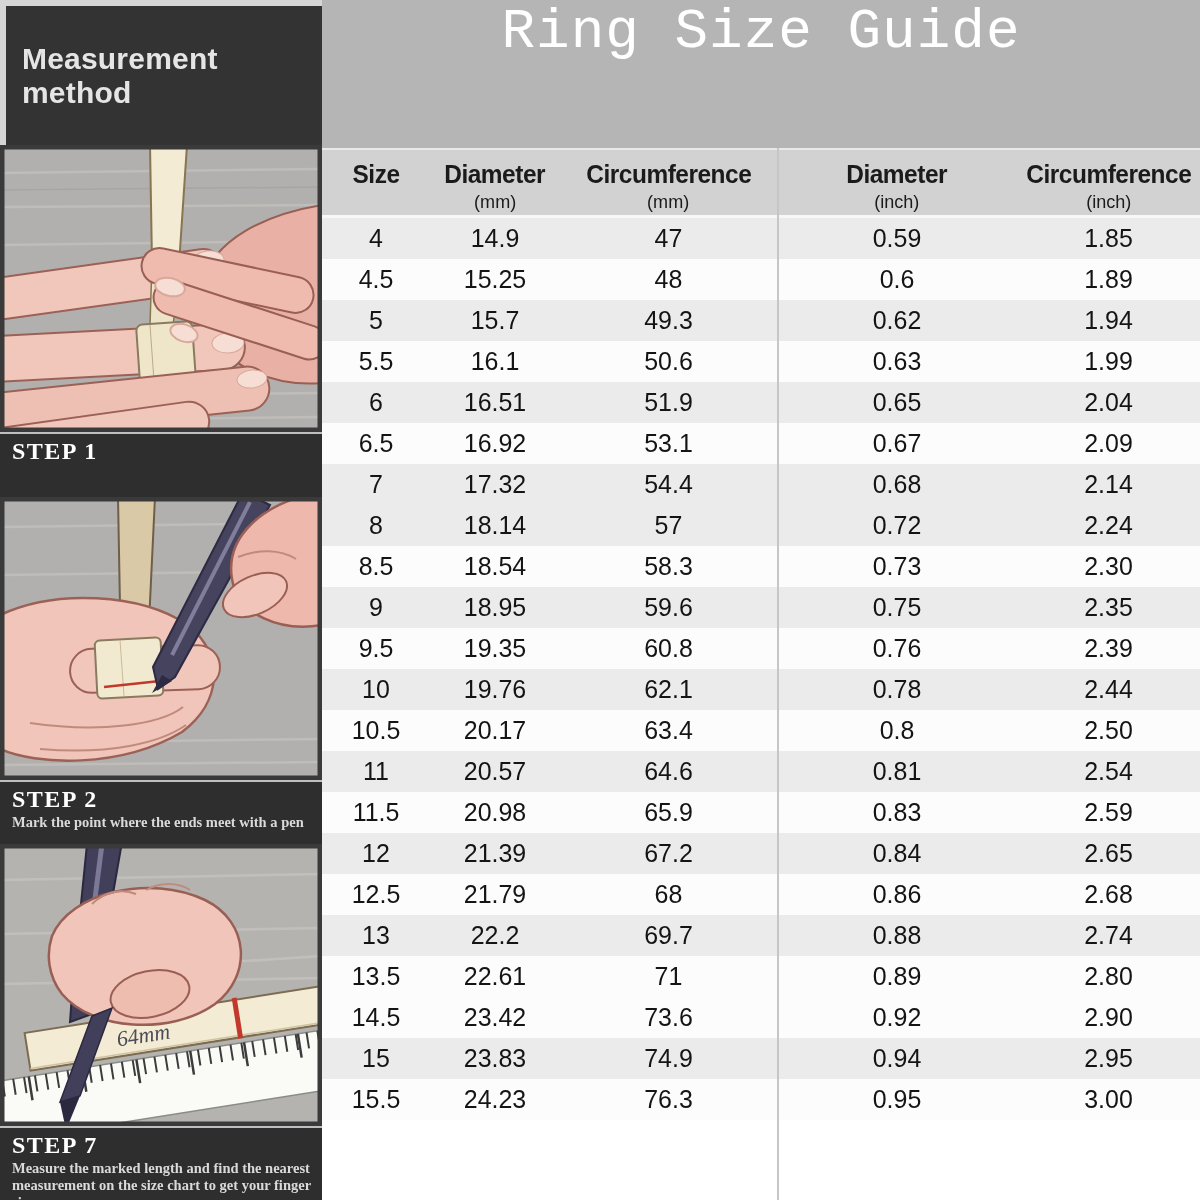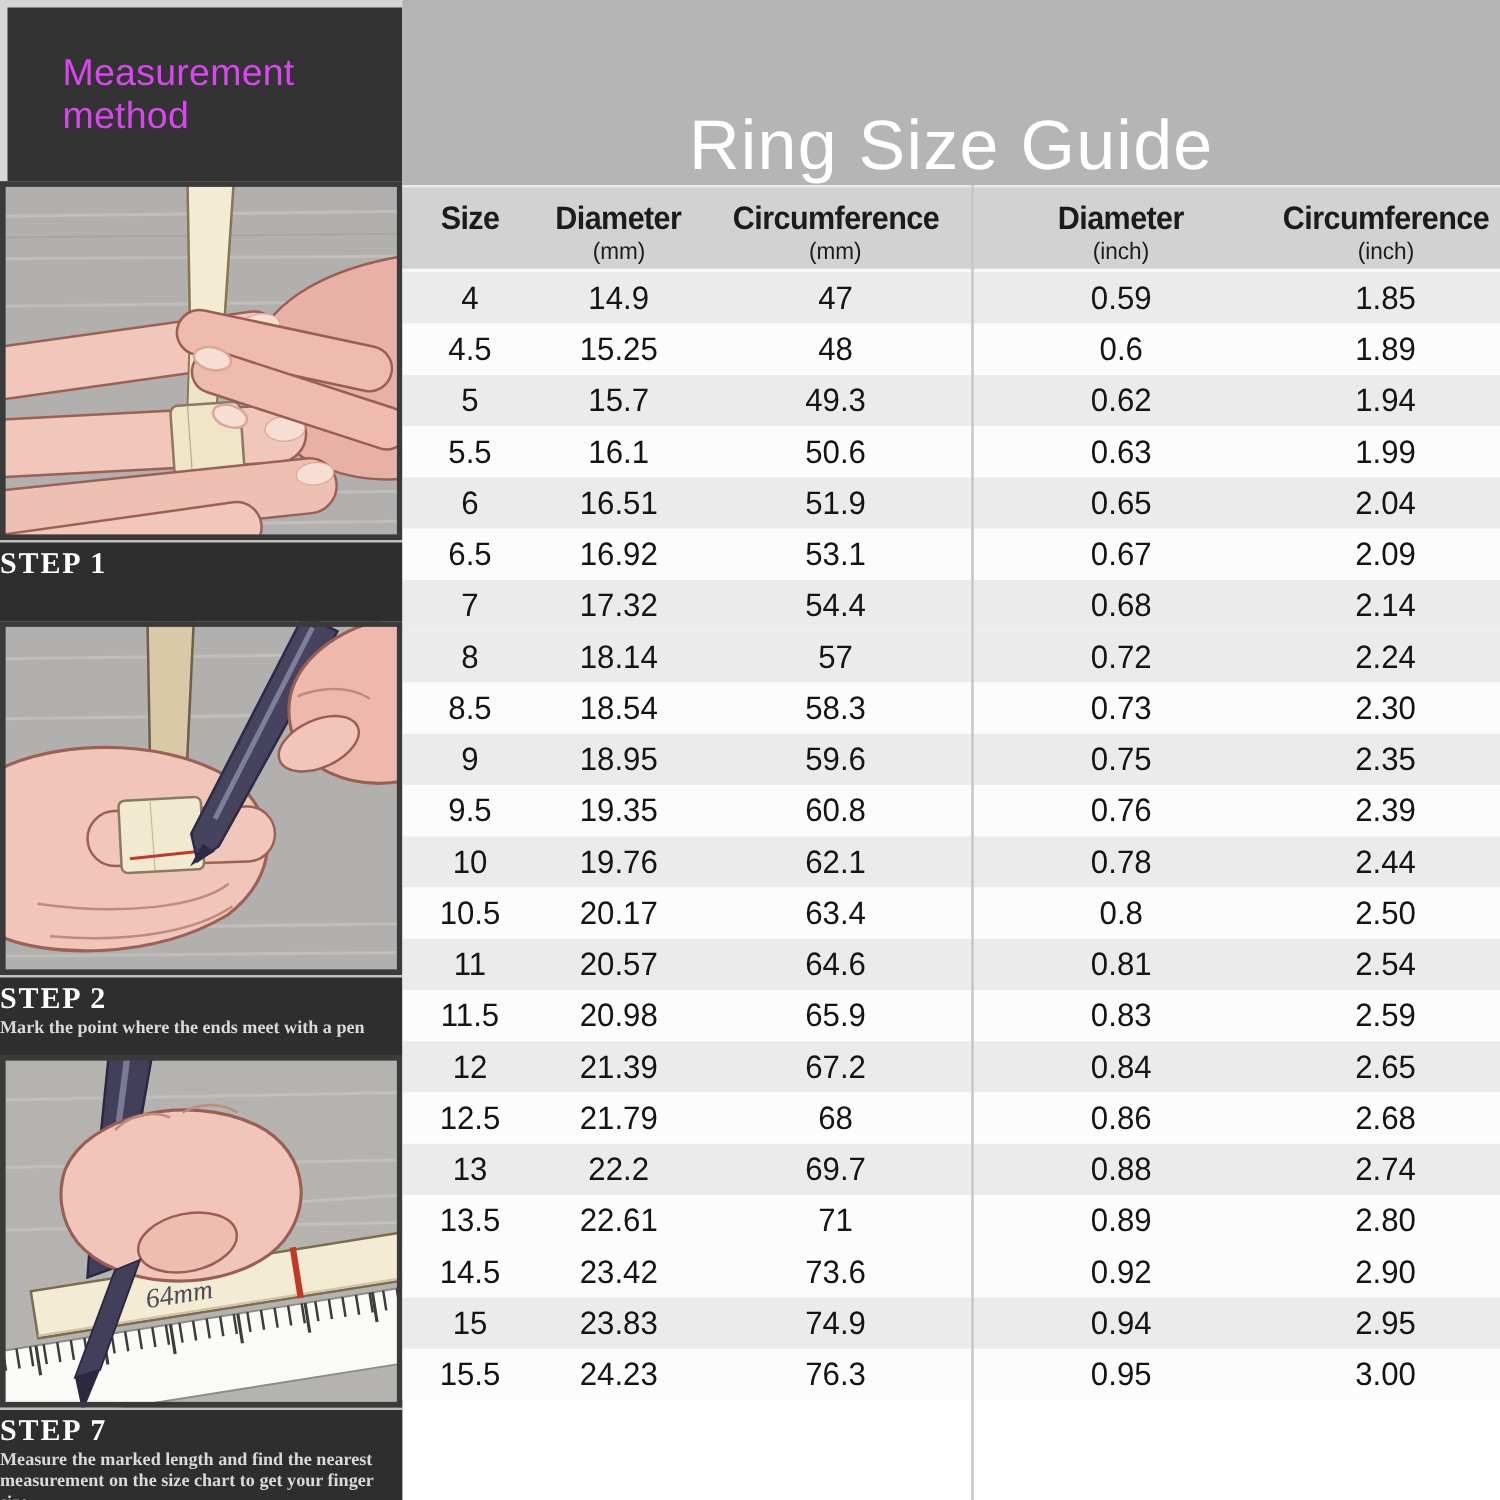--- a/index.html
+++ b/index.html
@@ -7,38 +7,38 @@
     width:1200px;height:1200px;overflow:hidden;display:flex;
     font-family:"Liberation Sans",sans-serif;background:#ffffff;
   }
   
   .sidebar{flex:0 0 322px;width:322px;height:1200px;display:flex;flex-direction:column;background:#2f2f2f;}
   .sb-header{
     flex:0 0 145px;background:#333333;box-sizing:border-box;
     border-top:6px solid #d6d6d6;border-left:6px solid #d6d6d6;
     display:flex;align-items:center;padding-left:16px;
   }
-  .sb-header .sb-title{color:#d946ef;font-size:30px;font-weight:normal;letter-spacing:0.2px;margin-left:28px;}
+  .sb-header .sb-title{color:#e5e5e5;font-size:30px;font-weight:bold;letter-spacing:0.2px;}
   .illu{position:relative;box-sizing:border-box;background:#b2b0ae;}
   .illu svg{display:block;width:100%;height:100%;}
   .illu1{flex:0 0 287px;}
   .illu2{flex:0 0 283px;}
   .illu3{flex:0 0 282px;}
   .step{
-    background:#2e2e2e;box-sizing:border-box;padding:5px 10px 6px 0;
+    background:#2e2e2e;box-sizing:border-box;padding:5px 10px 6px 12px;
     font-family:"Liberation Serif",serif;border-top:2px solid #bfbfbf;
   }
   .step1{flex:0 0 65px;}
   .step2{flex:0 0 64px;}
   .step3{flex:0 0 74px;}
   .step .step-title{margin:0;color:#ffffff;font-size:24px;font-weight:bold;letter-spacing:1.5px;line-height:1.05;}
   .step .step-text{margin:2px 0 0 0;color:#dadada;font-size:14.5px;font-weight:bold;line-height:1.18;}
   
   .main{flex:1 1 auto;position:relative;display:flex;flex-direction:column;background:#ffffff;}
-  .title-band{flex:0 0 148px;background:#b5b5b5;display:flex;align-items:flex-end;justify-content:center;}
+  .title-band{flex:0 0 148px;background:#b5b5b5;display:flex;align-items:flex-start;justify-content:center;font-family:Liberation Mono, monospace;}
   .page-title{color:#ffffff;font-size:56px;font-weight:400;letter-spacing:1px;}
   .thead{
     flex:0 0 70px;background:#d2d2d2;box-sizing:border-box;
     border-top:2px solid #e9e9e9;border-bottom:3px solid #f7f7f7;
     display:grid;grid-template-columns:108px 130px 217px 240px 183px;
   }
   .th{display:flex;flex-direction:column;align-items:center;justify-content:flex-start;padding-top:9px;overflow:visible;}
   .th .lbl{font-size:26px;font-weight:bold;color:#1b1b1b;letter-spacing:-0.5px;transform:scaleX(0.94);white-space:nowrap;}
   .th .unit{font-size:19px;color:#1b1b1b;margin-top:1px;transform:scaleX(0.95);}
   .tbody{flex:1 1 auto;display:flex;flex-direction:column;}

